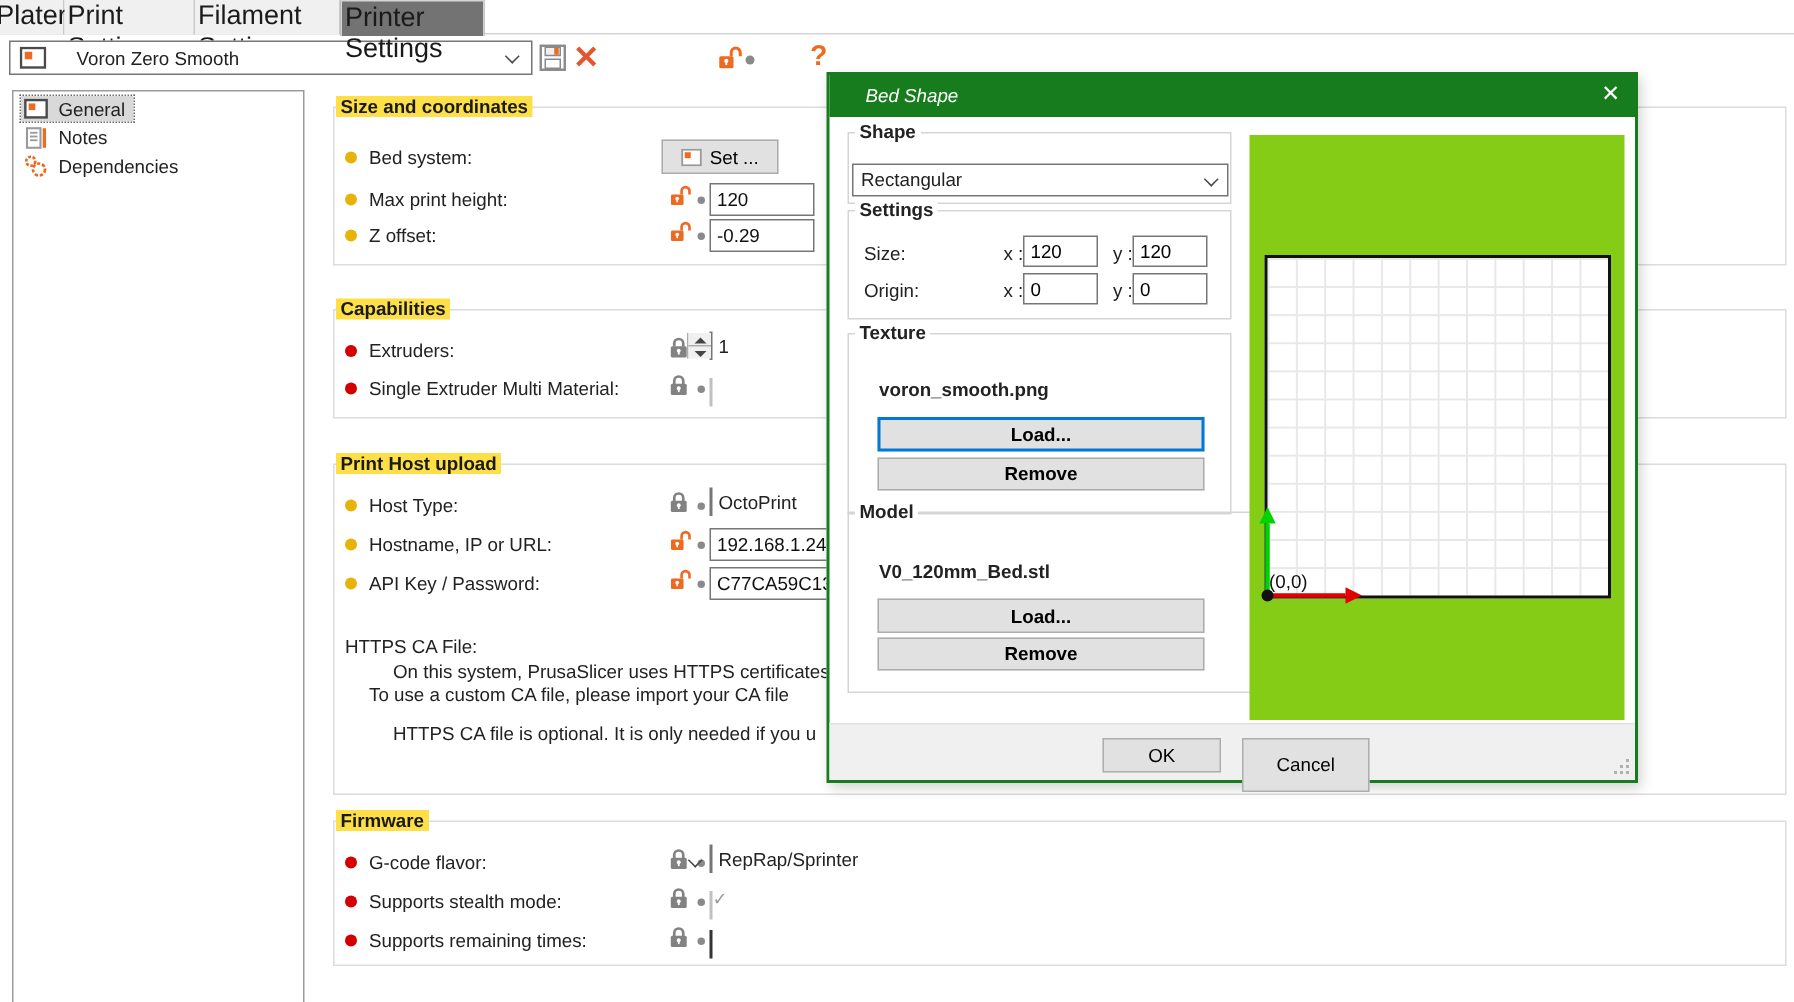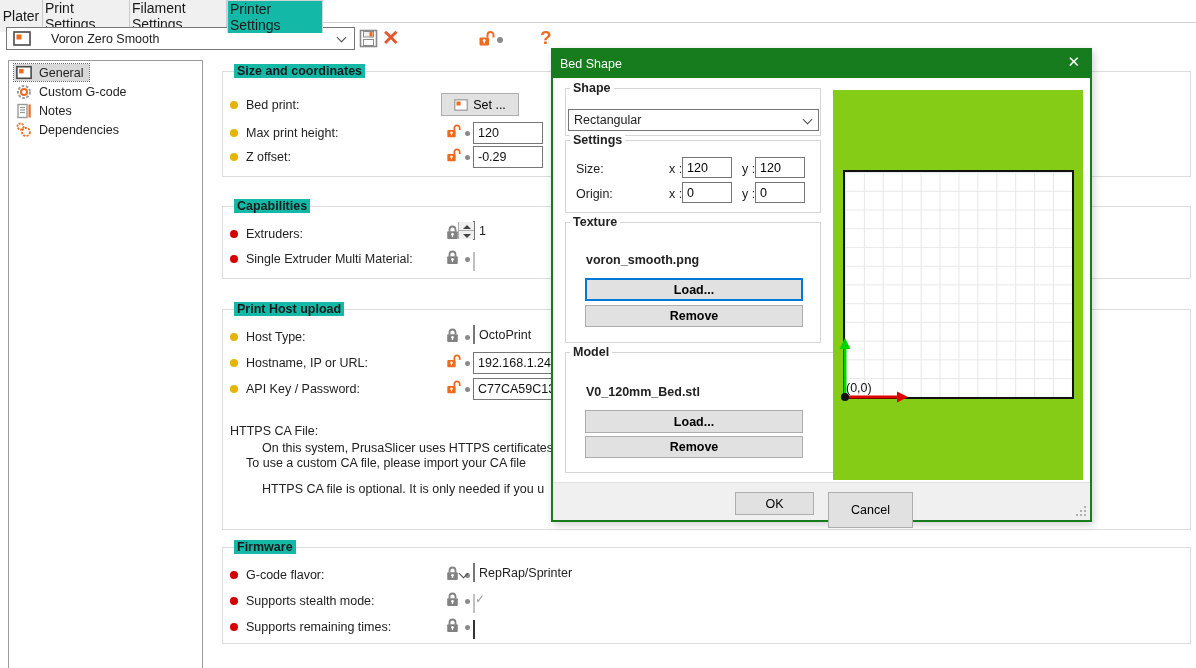--- a/index.html
+++ b/index.html
@@ -2,24 +2,24 @@
 <html><head>
 <meta charset="utf-8">
 <style>
   * { margin:0; padding:0; box-sizing:border-box; }
   html,body { width:1196px; height:668px; background:#fff; overflow:hidden;
               font-family:"Liberation Sans", sans-serif; color:#222; }
 
   
   .tabbar { position:absolute; left:0; top:0; width:1196px; height:23px;
             background:#fff; border-bottom:1px solid #d4d4d4; display:flex; }
-  .tab { height:23px; display:flex; align-items:center; justify-content:center;
-         background:#f0f0f0; border-right:1px solid #c9c9c9; font-size:14px;
-         color:#1a1a1a; padding:16px 2px; }
-  .tab.active { background:#14b8a6; border:1px solid #d4d4d4; border-bottom:none;
+  .tab { height:23px; display:flex; align-items:flex-start; justify-content:center;
+         background:#f0f0f0; border-right:1px solid #c9c9c9; font-size:18px;
+         color:#1a1a1a; padding:0 2px; }
+  .tab.active { background:#737373; border:1px solid #d4d4d4; border-bottom:none;
                 height:24px; position:relative; z-index:2; }
 
   
   .preset-combo { position:absolute; left:6px; top:27px; width:349px; height:23px;
                   border:1px solid #767676; background:#fff; }
   .preset-combo .ptext { position:absolute; left:44px; top:50%; transform:translateY(-50%);
                          font-size:12.5px; }
   .chev { position:absolute; width:7px; height:7px; border-right:1.5px solid #4a4a4a;
           border-bottom:1.5px solid #4a4a4a; transform:rotate(45deg); }
   .icon16 { display:inline-block; }
@@ -31,21 +31,21 @@
              background:#fff; border:1px solid #9b9b9b; }
   .side-item { display:flex; align-items:center; height:19px; padding-left:5px;
                font-size:12.5px; }
   .side-item .lbl { padding:0 4px; }
   .side-item.selected .inner { background:#d9d9d9; outline:1px dotted #6a6a6a; }
   .side-item .inner { display:flex; align-items:center; height:17px; padding:0 2px; }
   .side-item svg { margin-right:3px; }
 
   
   .group { position:absolute; left:222px; width:969px; border:1px solid #dcdcdc; }
-  .gtitle { position:absolute; left:11px; top:-8px; background:#14b8a6; padding:0 3px;
+  .gtitle { position:absolute; left:1px; top:-8px; background:#fde047; padding:0 3px;
             font-size:12.5px; font-weight:bold; color:#1a1a1a; }
 
   .prow { position:absolute; left:222px; width:969px; height:22px; }
   .bullet { position:absolute; left:8px; top:50%; margin-top:-4px; width:8px; height:8px;
             border-radius:50%; }
   .bullet.yellow { background:#e6b409; }
   .bullet.red { background:#d40000; }
   .plabel { position:absolute; left:24px; top:50%; transform:translateY(-50%);
             font-size:12.5px; white-space:nowrap; }
   .lockpos { position:absolute; left:224px; top:50%; transform:translateY(-50%); }
@@ -82,21 +82,21 @@
   .cb-check { position:absolute; left:1px; top:-3px; font-size:12px; color:#9a9a9a; }
 
   .catext { position:absolute; font-size:12.5px; white-space:nowrap; }
 
   
   .dialog { position:absolute; left:551px; top:48px; width:541px; height:474px;
             background:#fff; border:2px solid #177c1e; z-index:10;
             box-shadow:2px 3px 8px rgba(0,0,0,0.18); }
   .dtitlebar { position:absolute; left:0; top:0; width:100%; height:28px; background:#177c1e;
                display:flex; align-items:center; }
-  .dtitle { color:#fff; font-size:12.5px; margin-left:7px; }
+  .dtitle { color:#fff; font-size:12.5px; margin-left:24px;font-style:italic; }
   .dclose { position:absolute; right:10px; top:3px; color:#fff; font-size:15px; cursor:default; }
 
   .dgroup { position:absolute; border:1px solid #d5d5d5; }
   .dgtitle { position:absolute; left:4px; top:-8px; background:#fff; padding:0 3px;
              font-size:12.5px; font-weight:bold; }
 
   .dinput { position:absolute; height:21px; border:1px solid #767676; background:#fff;
             font-size:12.5px; padding:0 4px; font-family:"Liberation Sans", sans-serif; }
   .dlbl { position:absolute; font-size:12.5px; }
   .fname { position:absolute; font-size:12.5px; font-weight:bold; }
@@ -180,29 +180,20 @@
       <svg width="16" height="15" viewBox="0 0 18 15">
         <rect x="1" y="1" width="16" height="13" fill="#fff" stroke="#4a4a4a" stroke-width="1.8"></rect>
         <rect x="3.5" y="3.5" width="5" height="5" fill="#ED6B21"></rect>
       </svg>
       <span class="lbl">General</span>
     </span>
   </div>
   <div class="side-item">
     <span class="inner">
       <svg width="16" height="16" viewBox="0 0 16 16">
-        <circle cx="8" cy="8" r="6" fill="none" stroke="#9a9a9a" stroke-width="2" stroke-dasharray="2.6 1.6"></circle>
-        <circle cx="8" cy="8" r="3" fill="none" stroke="#ED6B21" stroke-width="2"></circle>
-      </svg>
-      <span class="lbl">Custom G-code</span>
-    </span>
-  </div>
-  <div class="side-item">
-    <span class="inner">
-      <svg width="16" height="16" viewBox="0 0 16 16">
         <rect x="2" y="1.5" width="9" height="13" fill="#fff" stroke="#9a9a9a" stroke-width="1.4"></rect>
         <line x1="4" y1="4.5" x2="9" y2="4.5" stroke="#9a9a9a" stroke-width="1.2"></line>
         <line x1="4" y1="7" x2="9" y2="7" stroke="#9a9a9a" stroke-width="1.2"></line>
         <line x1="4" y1="9.5" x2="9" y2="9.5" stroke="#9a9a9a" stroke-width="1.2"></line>
         <rect x="12.5" y="1.5" width="2.2" height="13" fill="#ED6B21"></rect>
       </svg>
       <span class="lbl">Notes</span>
     </span>
   </div>
   <div class="side-item">
@@ -215,21 +206,21 @@
     </span>
   </div>
 </div>
 
 <div class="group" style="top:71px;height:106px">
   <span class="gtitle">Size and coordinates</span>
 </div>
 
 <div class="prow" style="top:93px;height:24px">
   <span class="bullet yellow"></span>
-  <span class="plabel">Bed print:</span>
+  <span class="plabel">Bed system:</span>
   <button class="wbtn ctl" style="left:219px;width:78px;height:23px;gap:5px">
     <svg width="14" height="12" viewBox="0 0 14 12">
       <rect x="0.8" y="0.8" width="12.4" height="10.4" fill="#fdfdfd" stroke="#9a9a9a" stroke-width="1.2"></rect>
       <rect x="2.5" y="2.5" width="4" height="4" fill="#ED6B21"></rect>
     </svg>
     <span>Set ...</span>
   </button>
 </div>
 
 <div class="prow" style="top:122px">
@@ -448,21 +439,21 @@
     <span class="dgtitle">Texture</span>
     <span class="fname" style="left:20px;top:30px">voron_smooth.png</span>
     <button class="wbtn dbtn focused" style="top:55px">
         <span>Load...</span>
       </button>
     <button class="wbtn dbtn" style="top:82px;height:22px">
         <span>Remove</span>
       </button>
   </div>
 
-  <div class="dgroup" style="left:12px;top:302px;width:304px;height:121px">
+  <div class="dgroup" style="left:12px;top:291px;width:304px;height:121px">
     <span class="dgtitle">Model</span>
     <span class="fname" style="left:20px;top:32px">V0_120mm_Bed.stl</span>
     <button class="wbtn dbtn" style="top:57px">
         <span>Load...</span>
       </button>
     <button class="wbtn dbtn" style="top:83px;height:22px">
         <span>Remove</span>
       </button>
   </div>
 

